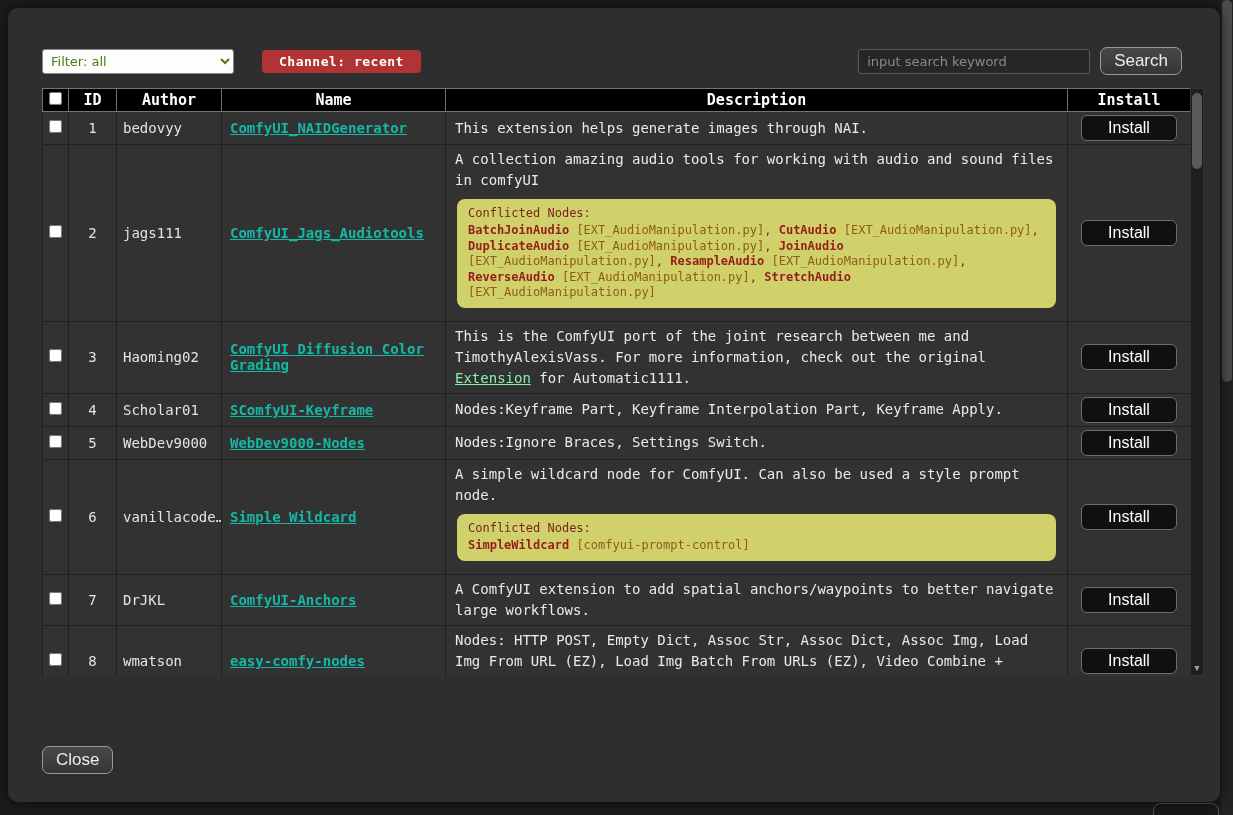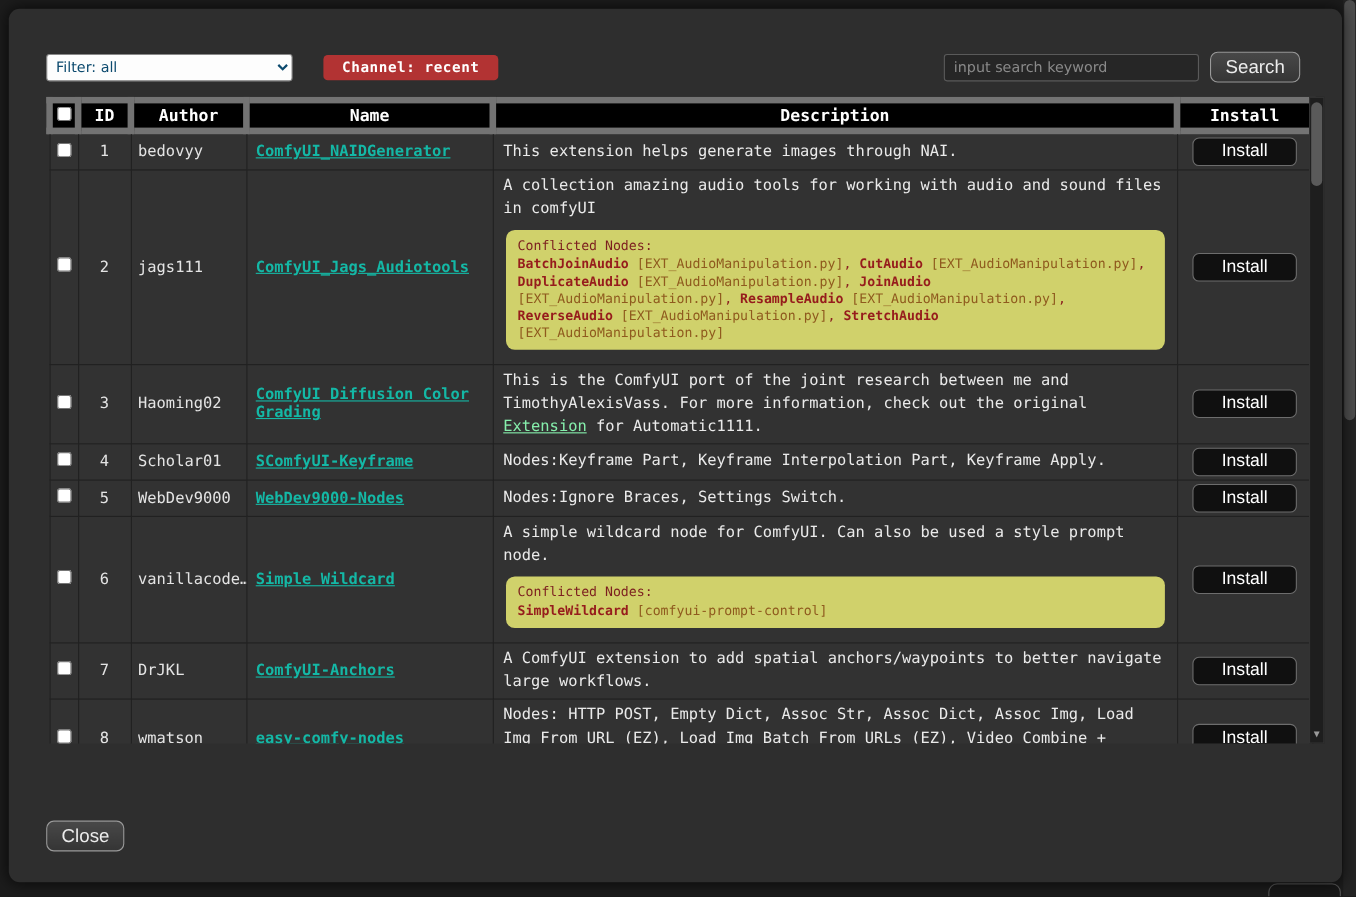--- a/index.html
+++ b/index.html
@@ -25,26 +25,26 @@
     box-shadow: 0 0 14px rgba(0,0,0,0.7);
   }
 
   
   .toolbar {
     display: flex;
     align-items: center;
     padding: 39px 16px 10px 34px;
   }
   .filter-select {
-    width: 224px;
+    width: 192px;
     height: 25px;
     font-family: "DejaVu Sans", sans-serif;
     font-size: 13px;
     background: #fdfdfd;
-    color: #0c4a6e;
+    color: #4d7c0f;
     border: 1px solid #888;
     border-radius: 3px;
     padding: 0 4px;
   }
   .channel-badge {
     margin-left: 28px;
     background: #b23333;
     color: #ffffff;
     font-weight: bold;
     font-size: 13px;
@@ -96,21 +96,21 @@
   col.c-name { width: 224px; }
   col.c-desc { width: 622px; }
   col.c-inst { width: 123px; }
 
   .nodes-table th {
     background: #000;
     color: #fff;
     font-size: 15px;
     font-weight: bold;
     height: 23px;
-    border: 6px solid #737373;
+    border: 1px solid #737373;
     text-align: center;
     margin-left: 46px;
   }
   .nodes-table td {
     background: #323232;
     border: 1px solid #212121;
     color: #e4e4e4;
     font-size: 14px;
     vertical-align: middle;
     padding: 3px 4px;

